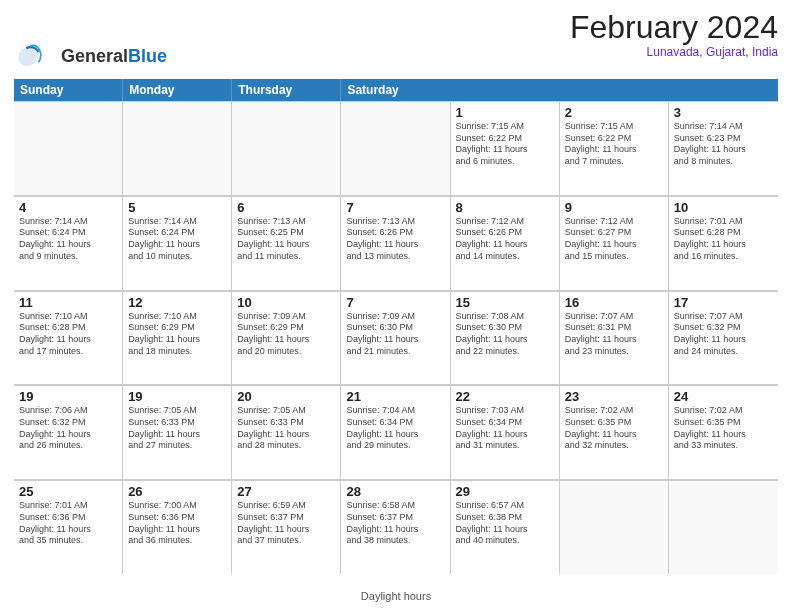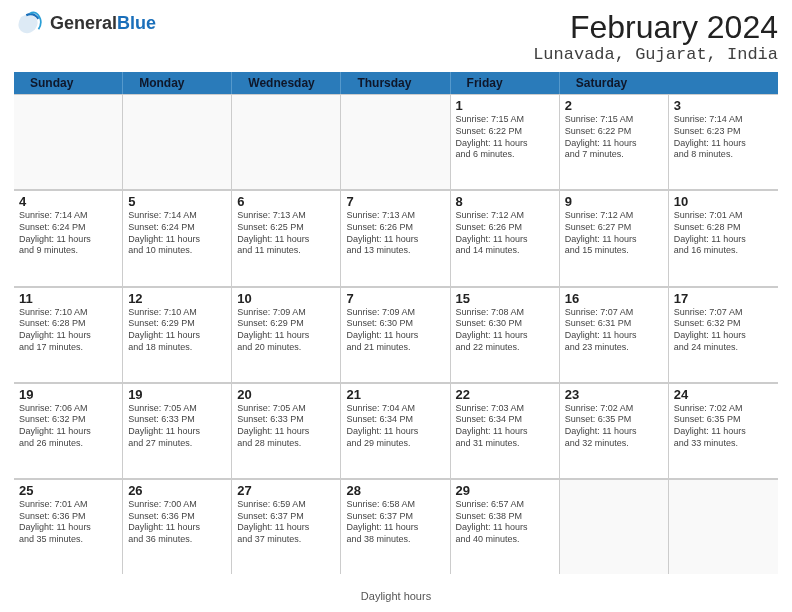--- a/index.html
+++ b/index.html
@@ -19,21 +19,22 @@
     }
     .header {
       display: flex;
       justify-content: space-between;
       align-items: flex-start;
       margin-bottom: 8px;
     }
     .logo {
       display: flex;
       align-items: center;
-      gap: 8px;
+      gap: 19px;
+      margin-top: 33px;
     }
     .logo-text {
       font-size: 18px;
       font-weight: bold;
       line-height: 1.1;
     }
     .logo-general { color: #333; }
     .logo-blue { color: #1a6fba; }
     .logo-icon {
       width: 28px;
@@ -42,42 +43,40 @@
     .title-block {
       text-align: right;
     }
     .month-title {
       font-size: 32px;
       font-weight: normal;
       color: #222;
       line-height: 1.1;
     }
     .subtitle {
-      font-size: 17px;
-      color: #404040;
-      font-family: Liberation Mono, monospace;
+      font-size: 12px;
+      color: #6d28d9;
     }
     .calendar {
       flex: 1;
       display: flex;
       flex-direction: column;
     }
     .cal-header {
       display: grid;
       grid-template-columns: repeat(7, 1fr);
       background: #2a7bba;
     }
     .cal-header-cell {
-      color: #0f172a;
+      color: #ffffff;
       font-size: 12px;
       font-weight: bold;
       padding: 4px 6px;
       text-align: left;
       border-right: 1px solid #5599cc;
-      margin-left: 10px;
     }
     .cal-header-cell:last-child { border-right: none; }
     .cal-body {
       flex: 1;
       display: flex;
       flex-direction: column;
     }
     .cal-row {
       display: grid;
       grid-template-columns: repeat(7, 1fr);
@@ -133,23 +132,21 @@
     <div class="title-block">
       <div class="month-title">February 2024</div>
       <div class="subtitle">Lunavada, Gujarat, India</div>
     </div>
   </div>
 
   <div class="calendar">
     <div class="cal-header">
     <div class="cal-header-cell">Sunday</div>
         <div class="cal-header-cell">Monday</div>
-        <div class="cal-header-cell">Wednesday</div>
         <div class="cal-header-cell">Thursday</div>
-        <div class="cal-header-cell">Friday</div>
         <div class="cal-header-cell">Saturday</div>
       </div>
     <div class="cal-body">
     <div class="cal-row">
           <div class="cal-cell empty"></div>
           <div class="cal-cell empty"></div>
           <div class="cal-cell empty"></div>
           <div class="cal-cell empty"></div>
           <div class="cal-cell">
             <span class="day-num">1</span>

